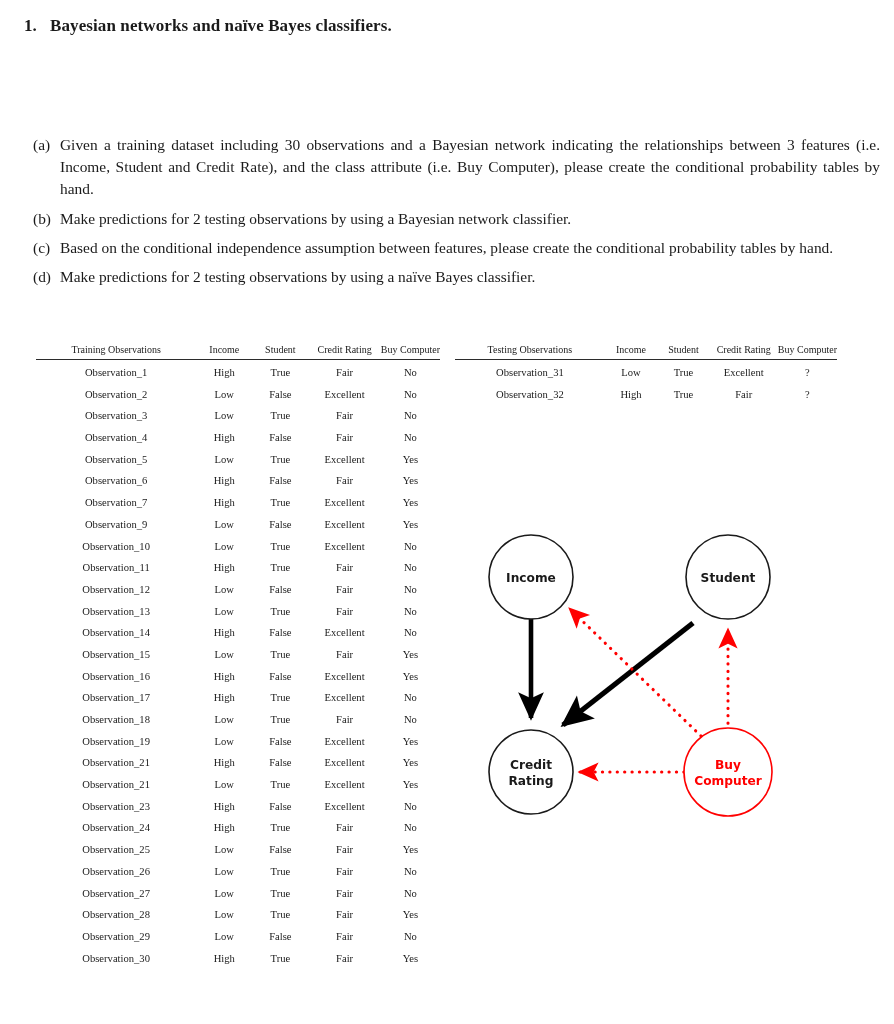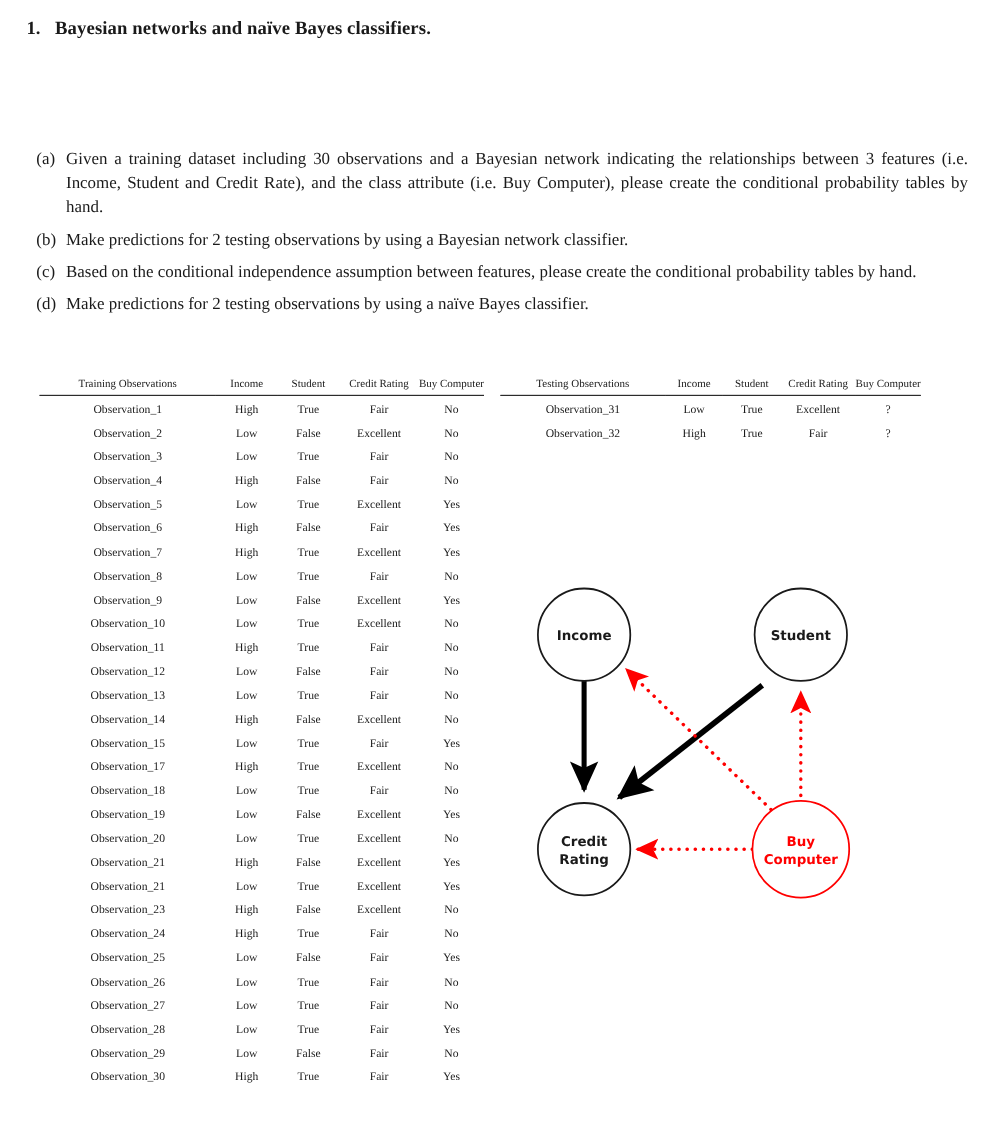--- a/index.html
+++ b/index.html
@@ -204,27 +204,20 @@
         <td class="col-buy">Yes</td>
       </tr>
       <tr>
         <td class="col-name">Observation_7</td>
         <td class="col-income">High</td>
         <td class="col-stud">True</td>
         <td class="col-credit">Excellent</td>
         <td class="col-buy">Yes</td>
       </tr>
       <tr>
-        <td class="col-name">Observation_8</td>
-        <td class="col-income">Low</td>
-        <td class="col-stud">True</td>
-        <td class="col-credit">Fair</td>
-        <td class="col-buy">No</td>
-      </tr>
-      <tr>
         <td class="col-name">Observation_9</td>
         <td class="col-income">Low</td>
         <td class="col-stud">False</td>
         <td class="col-credit">Excellent</td>
         <td class="col-buy">Yes</td>
       </tr>
       <tr>
         <td class="col-name">Observation_10</td>
         <td class="col-income">Low</td>
         <td class="col-stud">True</td>
@@ -260,46 +253,46 @@
         <td class="col-buy">No</td>
       </tr>
       <tr>
         <td class="col-name">Observation_15</td>
         <td class="col-income">Low</td>
         <td class="col-stud">True</td>
         <td class="col-credit">Fair</td>
         <td class="col-buy">Yes</td>
       </tr>
       <tr>
+        <td class="col-name">Observation_16</td>
+        <td class="col-income">High</td>
+        <td class="col-stud">False</td>
+        <td class="col-credit">Excellent</td>
+        <td class="col-buy">Yes</td>
+      </tr>
+      <tr>
         <td class="col-name">Observation_17</td>
         <td class="col-income">High</td>
         <td class="col-stud">True</td>
         <td class="col-credit">Excellent</td>
         <td class="col-buy">No</td>
       </tr>
       <tr>
         <td class="col-name">Observation_18</td>
         <td class="col-income">Low</td>
         <td class="col-stud">True</td>
         <td class="col-credit">Fair</td>
         <td class="col-buy">No</td>
       </tr>
       <tr>
         <td class="col-name">Observation_19</td>
         <td class="col-income">Low</td>
         <td class="col-stud">False</td>
         <td class="col-credit">Excellent</td>
         <td class="col-buy">Yes</td>
-      </tr>
-      <tr>
-        <td class="col-name">Observation_20</td>
-        <td class="col-income">Low</td>
-        <td class="col-stud">True</td>
-        <td class="col-credit">Excellent</td>
-        <td class="col-buy">No</td>
       </tr>
       <tr>
         <td class="col-name">Observation_21</td>
         <td class="col-income">High</td>
         <td class="col-stud">False</td>
         <td class="col-credit">Excellent</td>
         <td class="col-buy">Yes</td>
       </tr>
       <tr>
         <td class="col-name">Observation_21</td>

